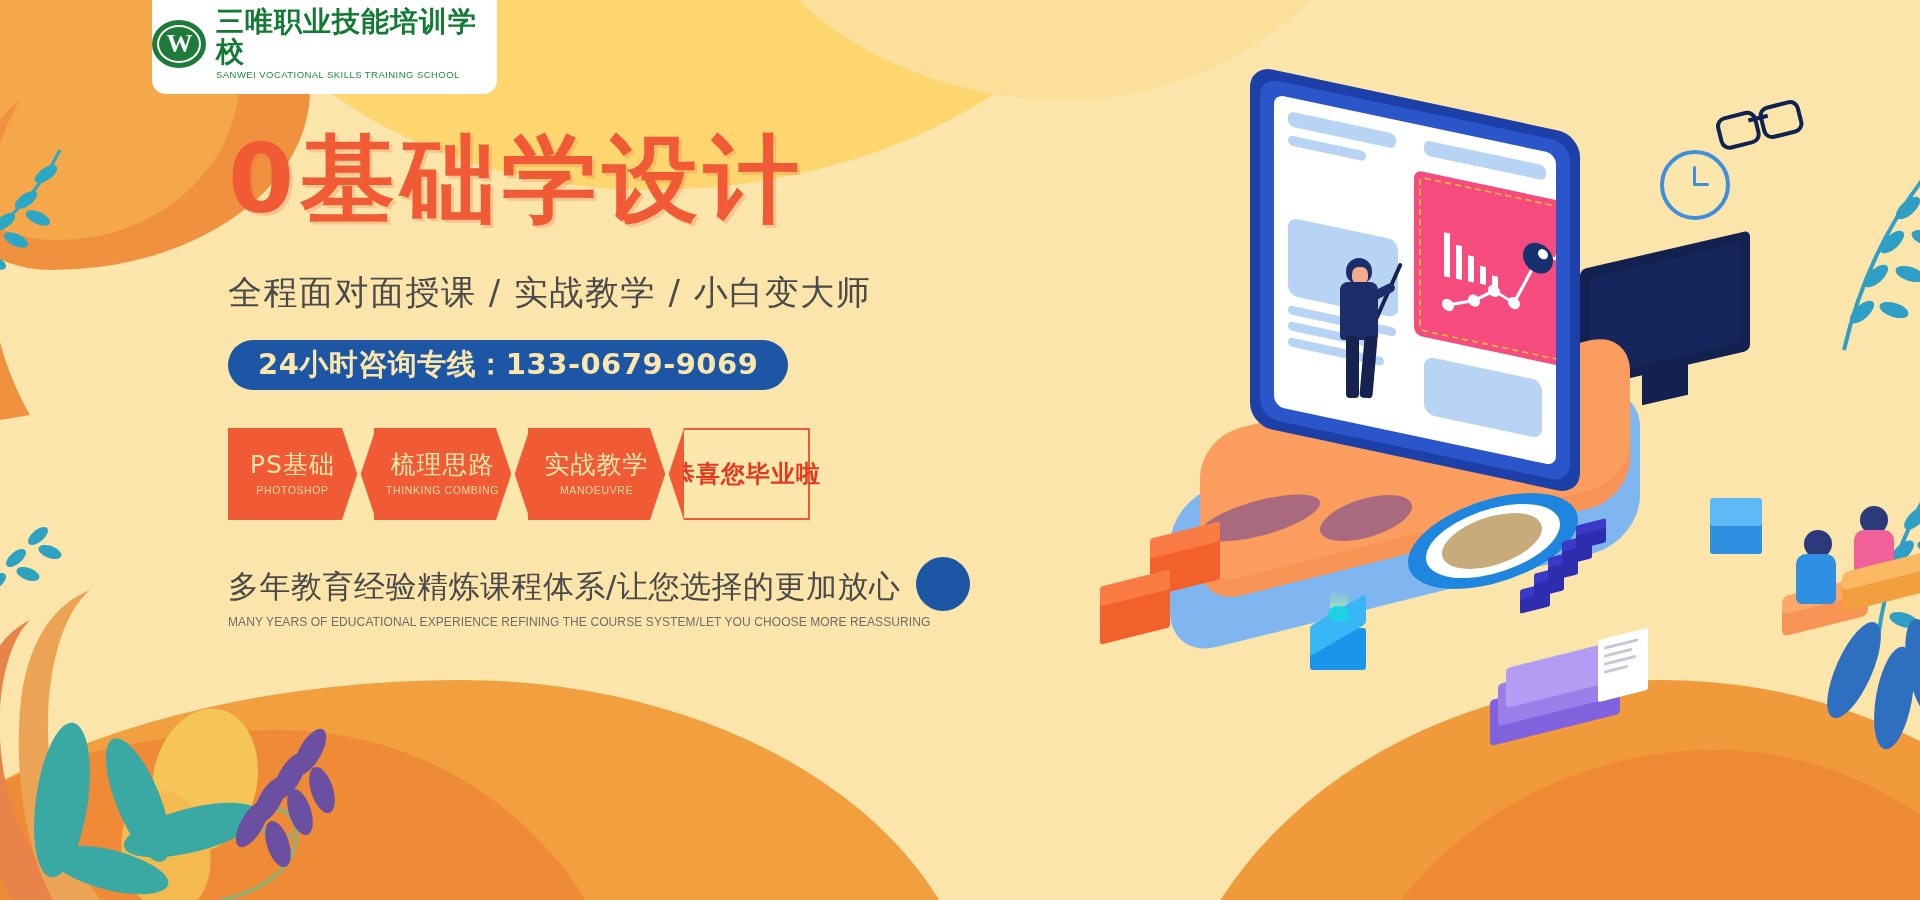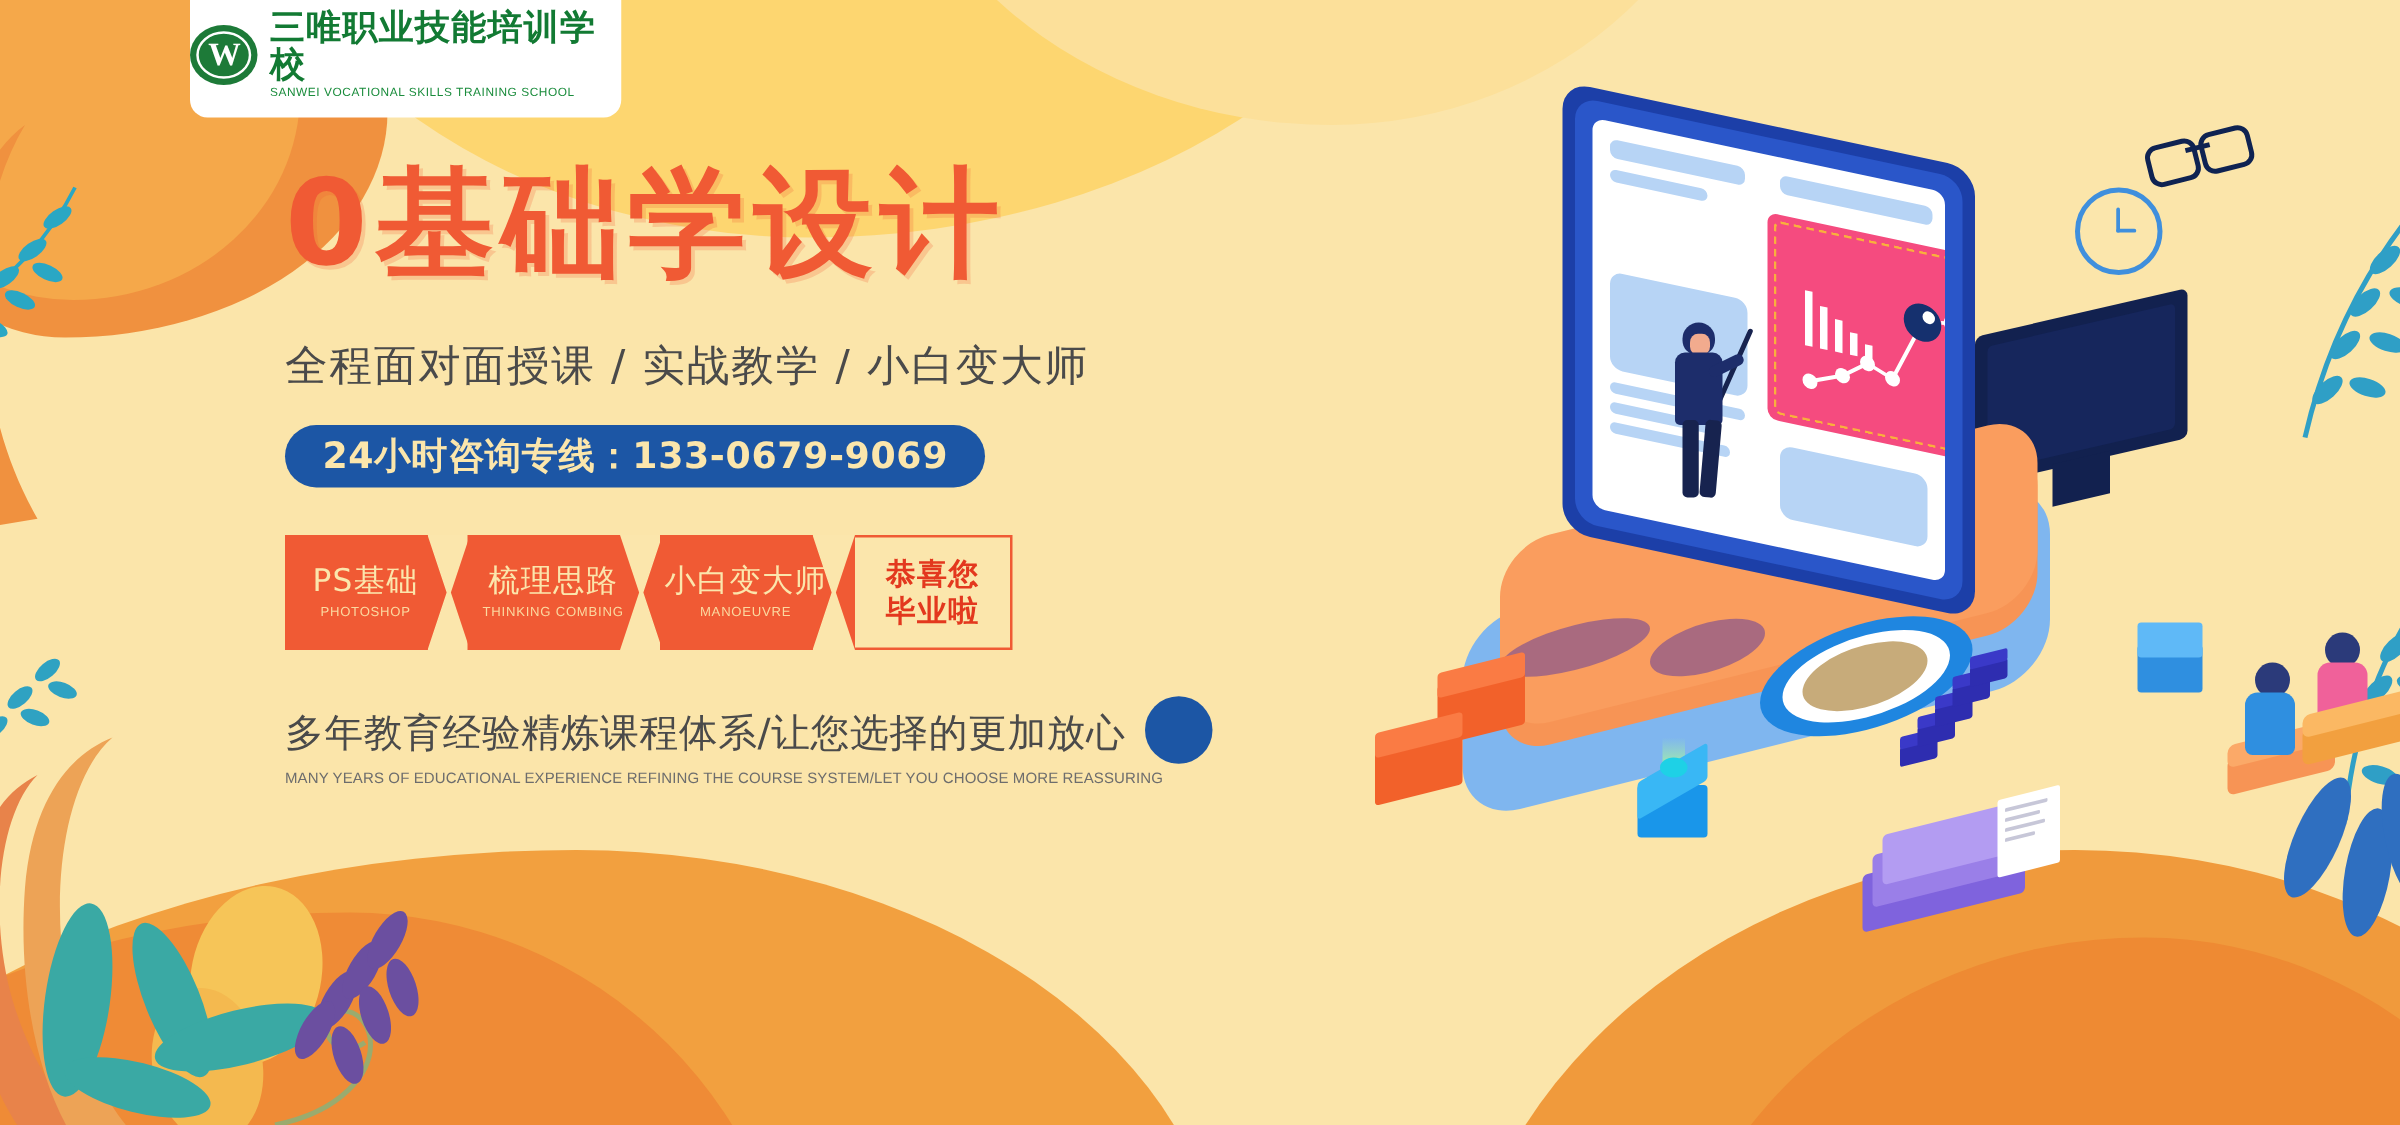--- a/index.html
+++ b/index.html
@@ -66,21 +66,21 @@
   .step.s2{width:155px;padding-right:18px;margin-left:-1px;}
   .step.s3{width:155px;padding-right:18px;margin-left:-1px;}
   .step.s4{width:155px;padding-right:18px;margin-left:-1px;}
   .step .notch{position:absolute;right:-1px;top:0;width:34px;height:100%;
     background:#fbe6ac;clip-path:polygon(0 0,100% 0,55% 50%,100% 100%,0 100%,45% 50%);}
   .step-cn{color:#fbe6ac;font-size:25px;font-weight:normal;letter-spacing:1px;line-height:1;
     font-family:"DejaVu Sans",sans-serif;white-space:nowrap;}
   .step-en{color:#fbd9a0;font-size:10.5px;letter-spacing:0.6px;margin-top:7px;white-space:nowrap;}
 
   .step-final{width:128px;margin-left:-1px;border:2px solid #f05a34;background:#fbe6ac;
-    display:flex;flex-direction:column;align-items:center;justify-content:center;
+    display:flex;flex-direction:row;align-items:center;justify-content:center;
     box-sizing:border-box;}
   .step-final span{color:#e3381e;font-size:24px;font-weight:bold;line-height:1.25;letter-spacing:1px;
     font-family:"DejaVu Sans",sans-serif;white-space:nowrap;}
 
   
   .tagline{margin-top:46px;}
   .tag-cn{font-size:31px;color:#4a4a4a;letter-spacing:0.5px;white-space:nowrap;
     font-family:"DejaVu Sans",sans-serif;}
   .tag-en{font-size:12px;color:#6d6d6d;letter-spacing:0.1px;margin-top:7px;white-space:nowrap;}
 
@@ -469,21 +469,21 @@
         <span class="step-cn">PS基础</span>
         <span class="step-en">PHOTOSHOP</span>
         <div class="notch"></div>
       </div>
       <div class="step s2">
         <span class="step-cn">梳理思路</span>
         <span class="step-en">THINKING COMBING</span>
         <div class="notch"></div>
       </div>
       <div class="step s3">
-        <span class="step-cn">小白变大师</span>
+        <span class="step-cn">实战教学</span>
         <span class="step-en">MANOEUVRE</span>
         <div class="notch"></div>
       </div>
       <div class="step-final">
         <span>恭喜您</span>
         <span>毕业啦</span>
       </div>
     </div>
 
     <div class="tagline">

